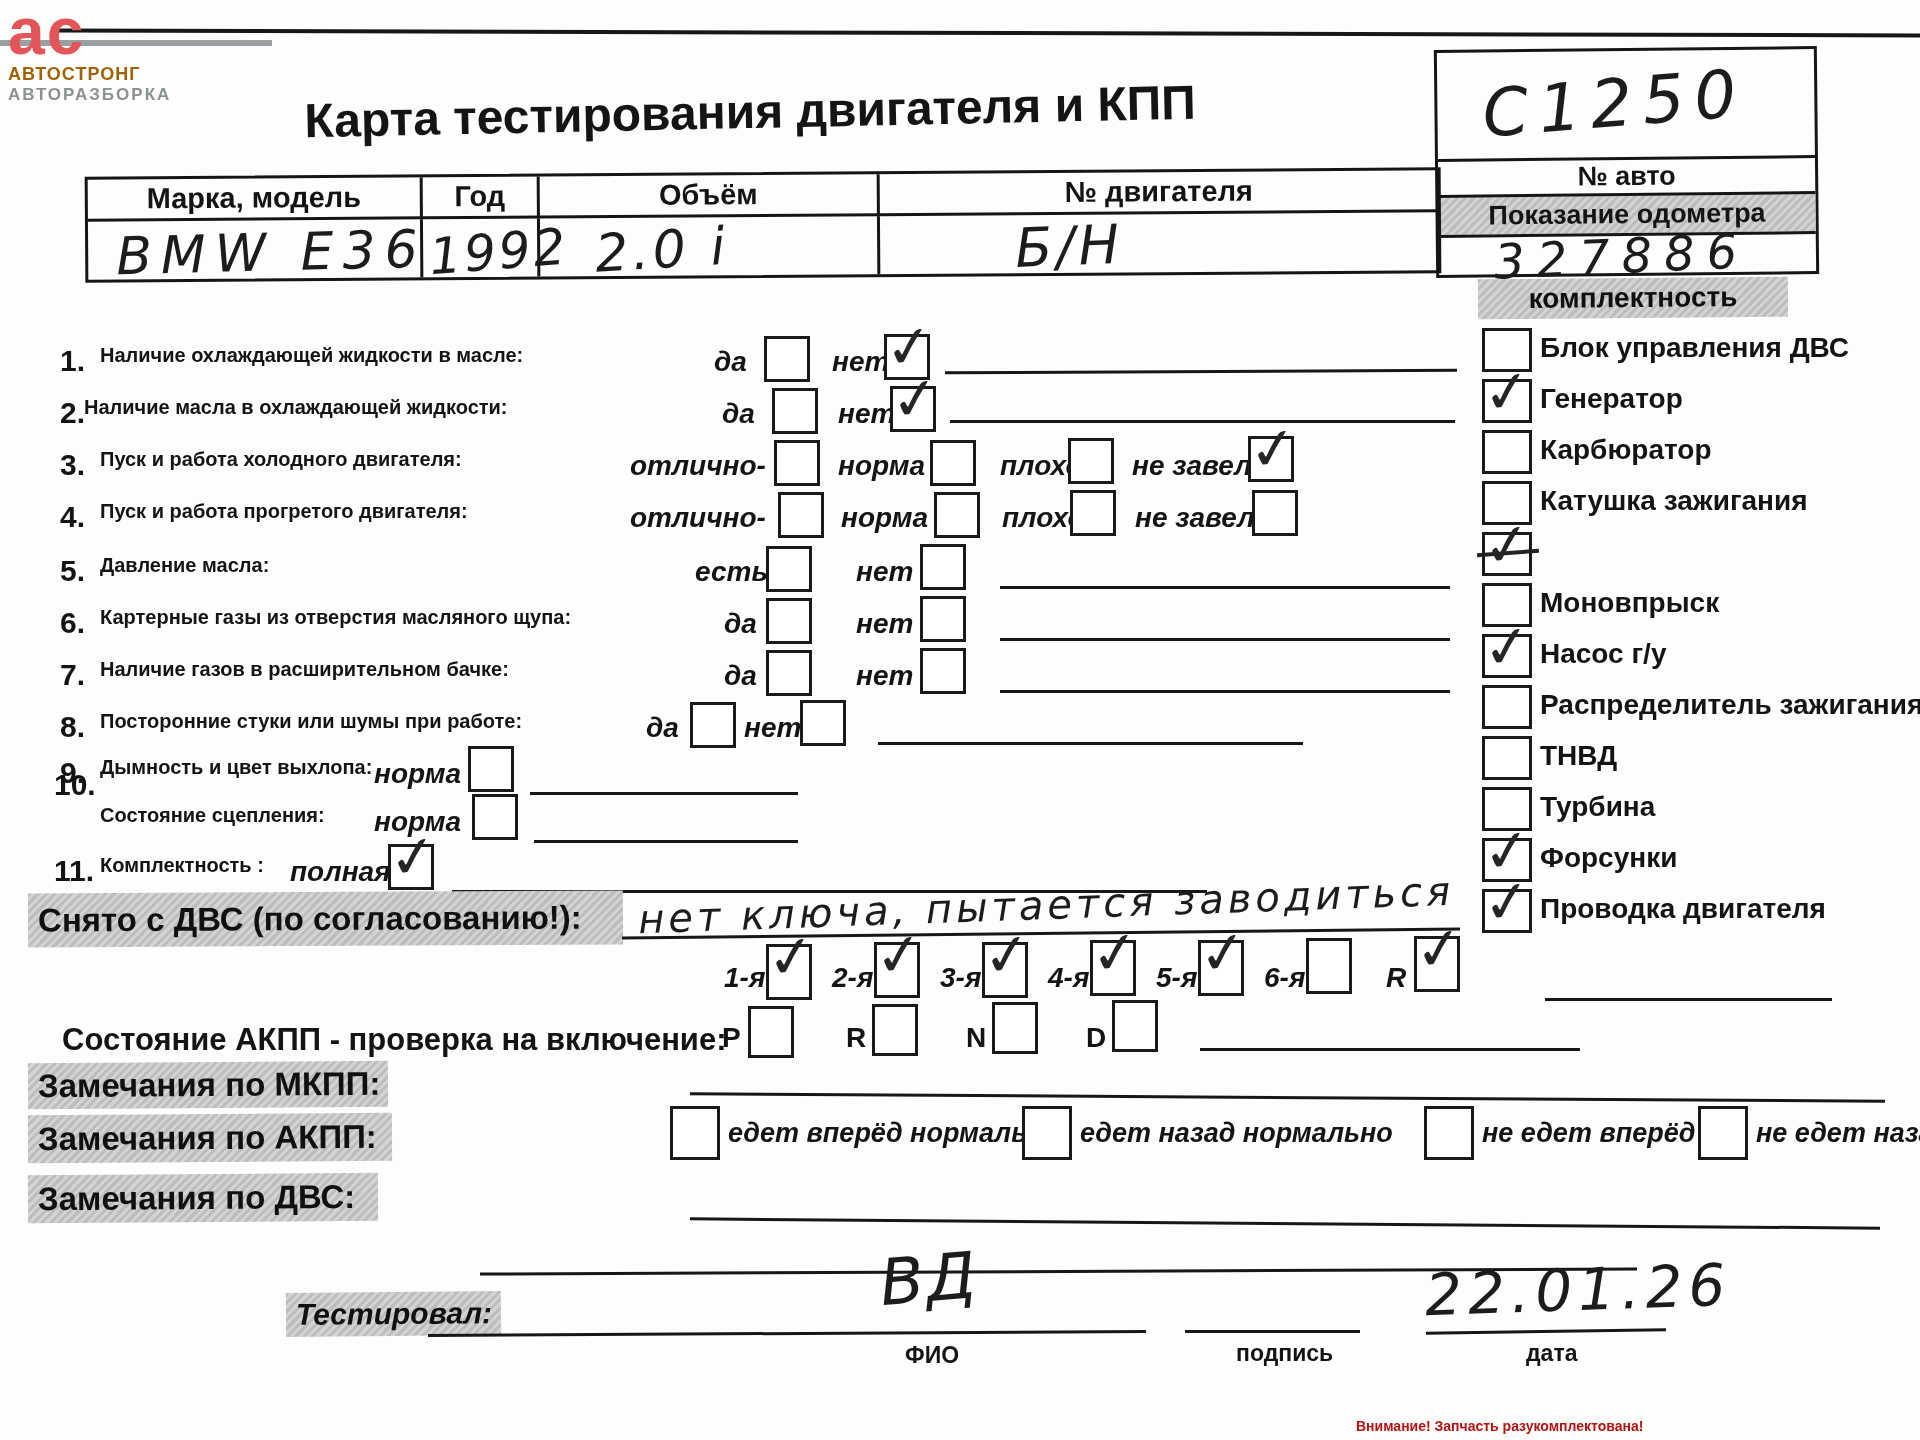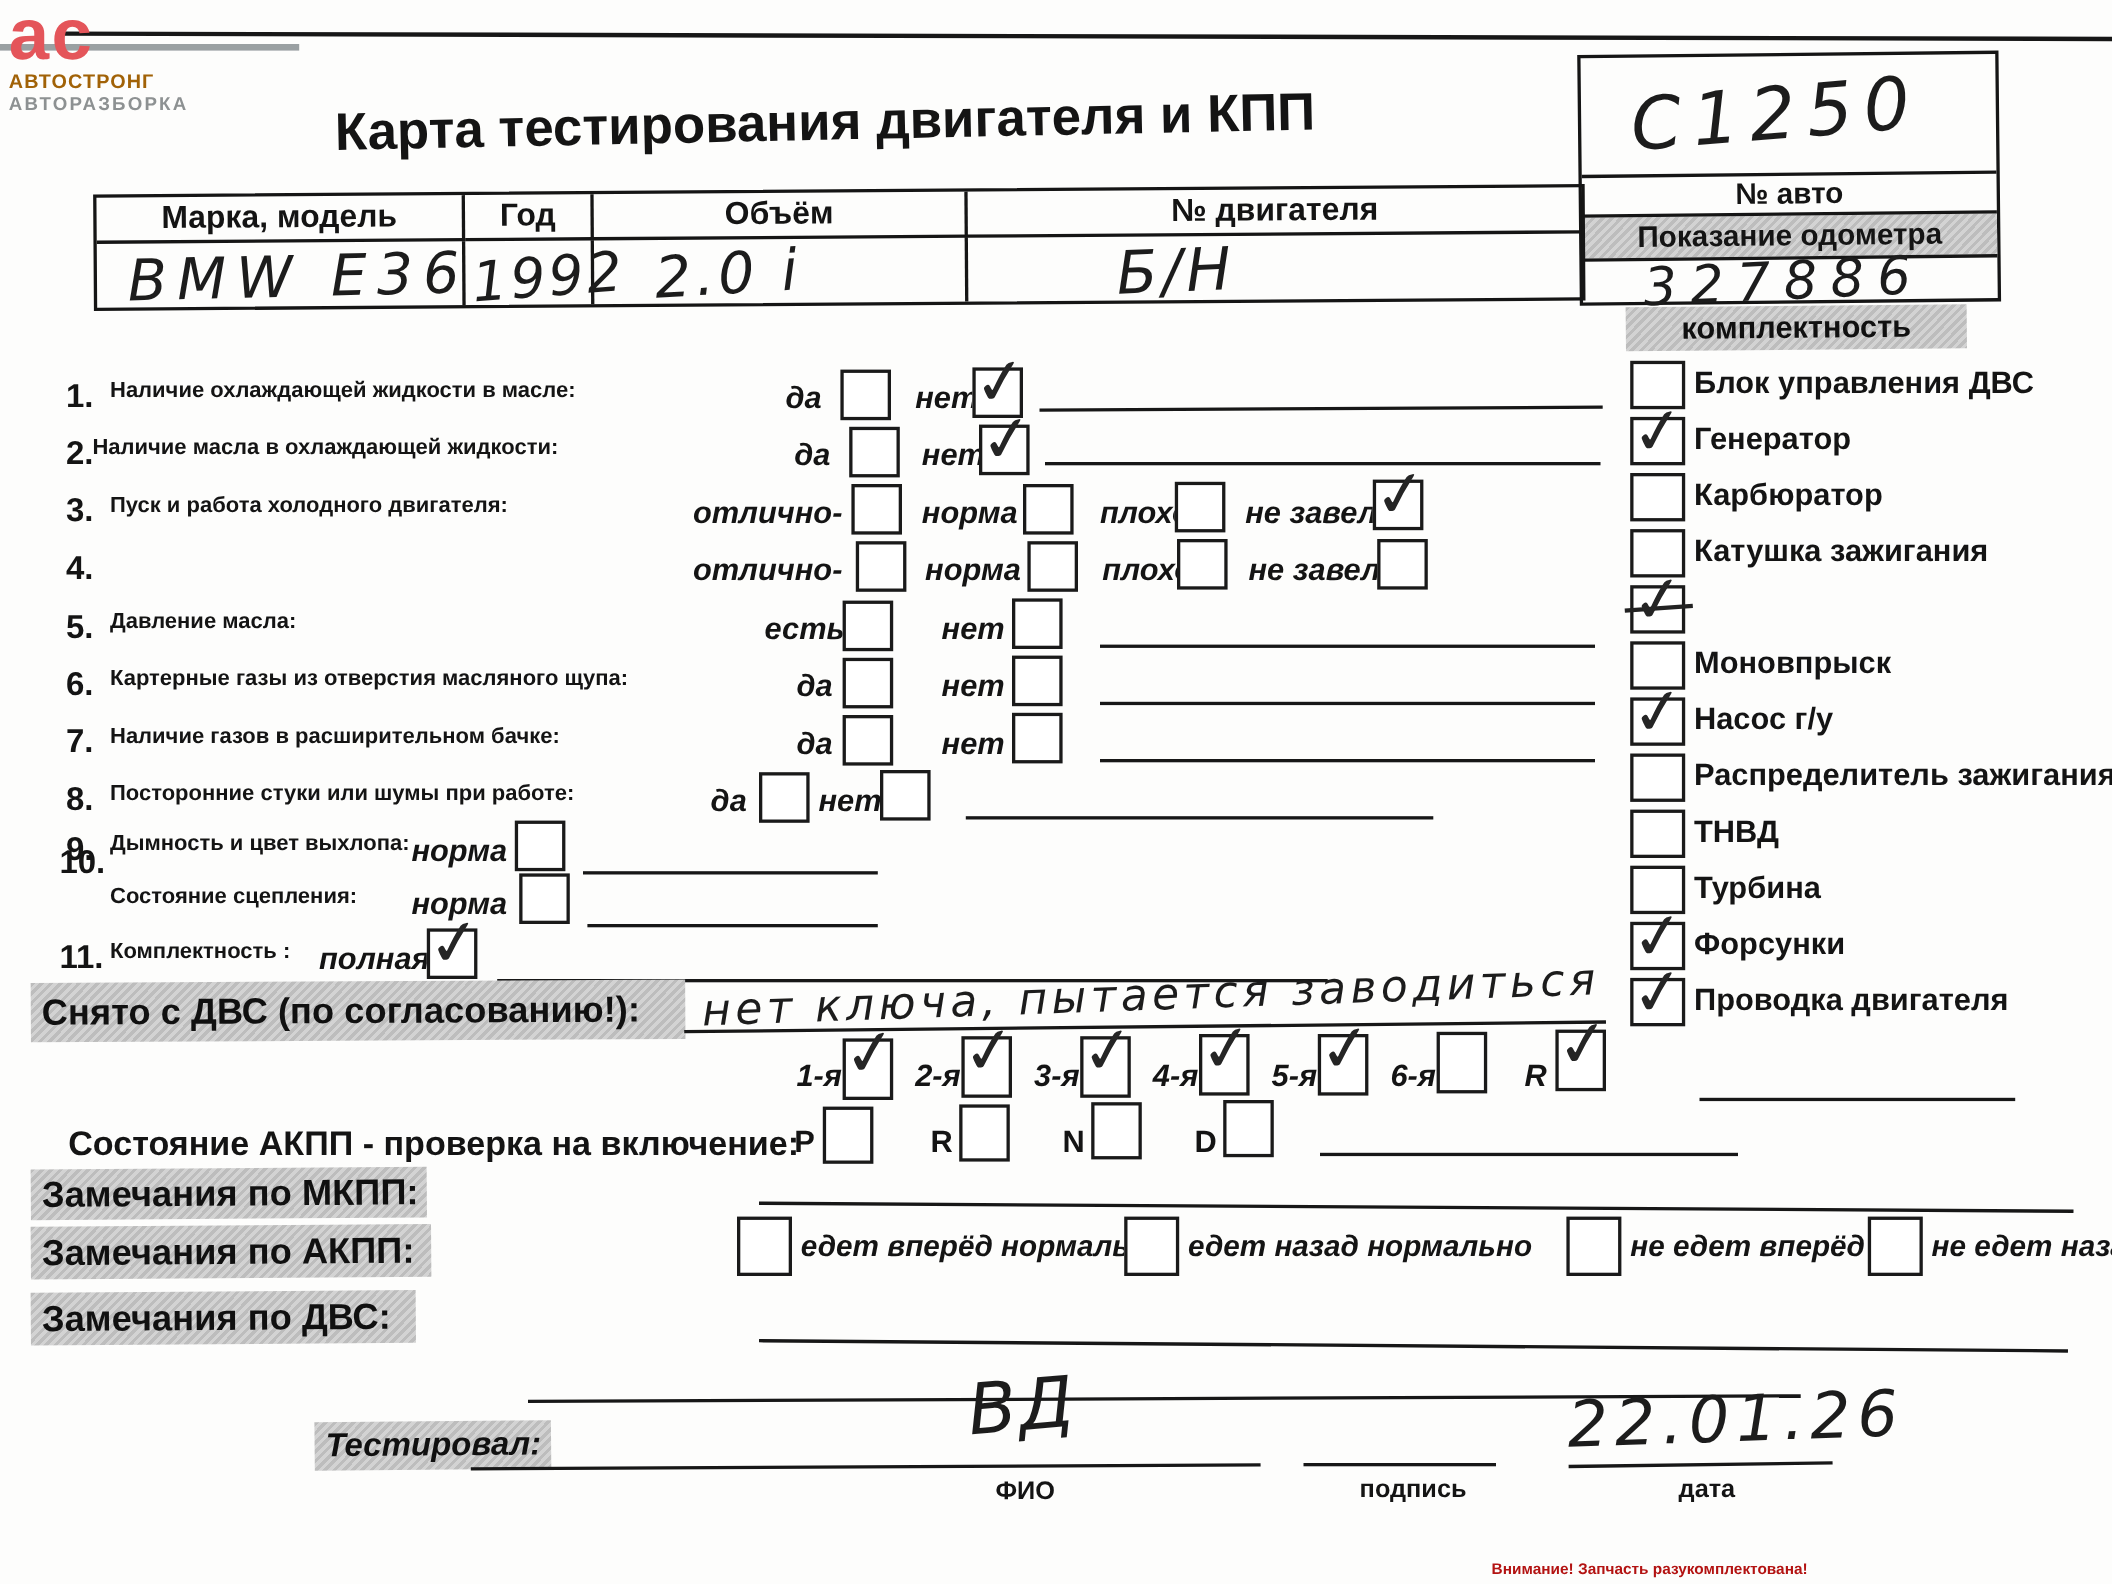--- a/index.html
+++ b/index.html
@@ -110,20 +110,21 @@
   <span class="opt" style="left:630px;top:450px;">отлично-</span>
   <span class="cb" style="left:774px;top:440px;"></span>
   <span class="opt" style="left:838px;top:450px;">норма -</span>
   <span class="cb" style="left:930px;top:440px;"></span>
   <span class="opt" style="left:1000px;top:450px;">плохо -</span>
   <span class="cb" style="left:1068px;top:438px;"></span>
   <span class="opt" style="left:1132px;top:450px;">не завелся-</span>
   <span class="cb checked" style="left:1248px;top:436px;"></span>
 
   <span class="num" style="left:60px;top:500px;">4.</span>
+  <span class="itext" style="left:100px;top:500px;">Пуск и работа прогретого двигателя:</span>
   <span class="opt" style="left:630px;top:502px;">отлично-</span>
   <span class="cb" style="left:778px;top:492px;"></span>
   <span class="opt" style="left:841px;top:502px;">норма -</span>
   <span class="cb" style="left:934px;top:492px;"></span>
   <span class="opt" style="left:1002px;top:502px;">плохо -</span>
   <span class="cb" style="left:1070px;top:490px;"></span>
   <span class="opt" style="left:1135px;top:502px;">не завелся-</span>
   <span class="cb" style="left:1252px;top:490px;"></span>
 
   <span class="num" style="left:60px;top:554px;">5.</span>

